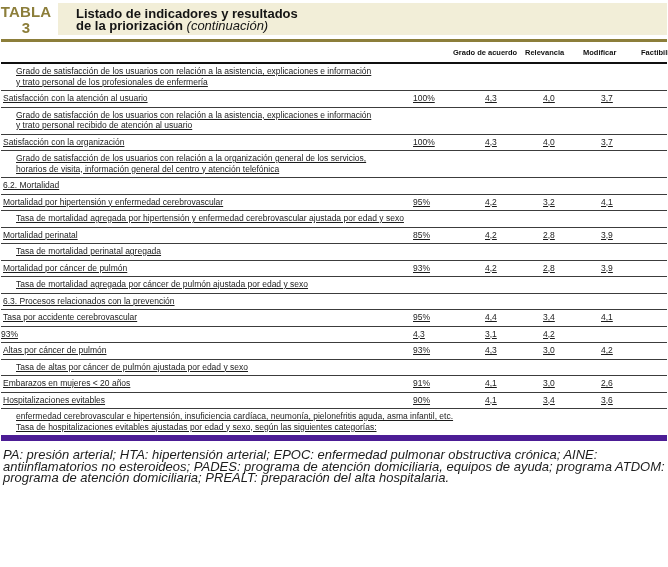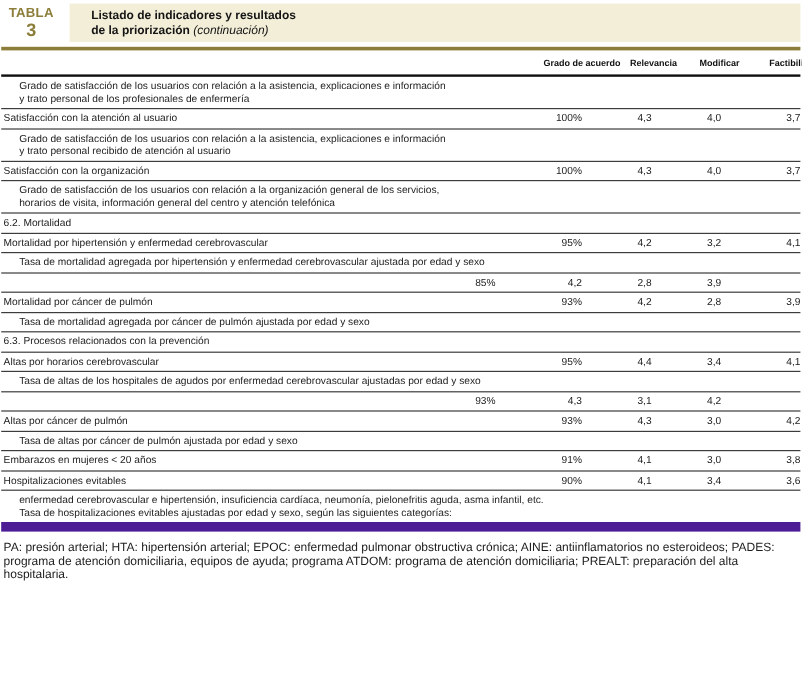--- a/index.html
+++ b/index.html
@@ -12,56 +12,56 @@
   .page { width: 668px; height: 567px; padding: 3px 1px 0 1px; }
 
   
   .table-header { display: flex; align-items: stretch; height: 32px; }
   .table-label {
     width: 50px; flex: 0 0 50px;
     display: flex; flex-direction: column; align-items: center; justify-content: center;
     color: var(--olive, #8c7e3a); font-weight: bold; line-height: 1;
     background: #ffffff;
   }
-  .table-label .word { font-size: 11px; letter-spacing: 0.2px; }
+  .table-label .word { font-size: 15px; letter-spacing: 0.2px; }
   .table-label .num  { font-size: 15px; margin-top: 1px; }
   .title-panel {
     flex: 1; margin-left: 7px;
     background: var(--cream, #f2eed8);
     padding: 5px 6px 4px 18px;
-    font-weight: bold; font-size: 10px; line-height: 11.5px; color: #141414;
+    font-weight: bold; font-size: 13px; line-height: 11.5px; color: #141414;
   }
   .title-panel em { font-style: italic; font-weight: normal; }
   .rule-olive { height: 3px; background: var(--olive, #8c7e3a); margin-top: 4px; }
 
   
   .grid-cols { display: grid; grid-template-columns: 1fr 72px 58px 58px 66px; }
   .col-headers {
     border-bottom: 2px solid #101010;
     padding: 6px 0 5px 0;
   }
   .col-headers .colh {
     font-weight: bold; font-size: 7.5px; text-align: center; color: #101010;
     white-space: nowrap;
     margin-left: 40px;
   }
 
-  .tbody { border-bottom: 8px solid #4c1d95; }
+  .tbody { border-bottom: 6px solid #4c1d95; text-decoration: underline; }
   .row { border-bottom: 1px solid #3c3c3c; }
   .row:last-child { border-bottom: none; }
   .row .cell { padding: 2px 0 3px 0; font-size: 8.5px; line-height: 10.5px; }
   .row .label { padding-left: 2px; padding-right: 6px; }
   .row.detail .label { padding-left: 15px; }
   .row.detail .label, .row.section .label { grid-column: 1 / -1; }
-  .row .val { text-align: right; white-space: nowrap; }
+  .row .val { text-align: left; white-space: nowrap; }
 
   
   .footnote {
     margin-top: 8px; padding: 0 2px;
-    font-size: 10px; line-height: 11.5px; color: #1c1c1c;
+    font-size: 13px; line-height: 11.5px; color: #1c1c1c; font-style: italic;
   }
 </style>
 </head>
 <body style="--olive: #8c7e3a; --cream: #f2eed8;">
 
 <div class="page">
 
   <header class="table-header">
     <div class="table-label">
       <span class="word">TABLA</span>
@@ -133,25 +133,33 @@
         <div class="cell val">4,2</div>
         <div class="cell val">3,2</div>
         <div class="cell val">4,1</div>
       </div>
       <div class="row grid-cols detail">
         <div class="cell label">
           <div>Tasa de mortalidad agregada por hipertensión y enfermedad cerebrovascular ajustada por edad y sexo</div>
         </div>
       </div>
       <div class="row grid-cols indicator">
+        <div class="cell label">
+          <div>Mortalidad perinatal</div>
+        </div>
         <div class="cell val">85%</div>
         <div class="cell val">4,2</div>
         <div class="cell val">2,8</div>
         <div class="cell val">3,9</div>
       </div>
+      <div class="row grid-cols detail">
+        <div class="cell label">
+          <div>Tasa de mortalidad perinatal agregada</div>
+        </div>
+      </div>
       <div class="row grid-cols indicator">
         <div class="cell label">
           <div>Mortalidad por cáncer de pulmón</div>
         </div>
         <div class="cell val">93%</div>
         <div class="cell val">4,2</div>
         <div class="cell val">2,8</div>
         <div class="cell val">3,9</div>
       </div>
       <div class="row grid-cols detail">
@@ -159,32 +167,27 @@
           <div>Tasa de mortalidad agregada por cáncer de pulmón ajustada por edad y sexo</div>
         </div>
       </div>
       <div class="row grid-cols section">
         <div class="cell label">
           <div>6.3. Procesos relacionados con la prevención</div>
         </div>
       </div>
       <div class="row grid-cols indicator">
         <div class="cell label">
-          <div>Altas por horarios cerebrovascular</div>
+          <div>Tasa por accidente cerebrovascular</div>
         </div>
         <div class="cell val">95%</div>
         <div class="cell val">4,4</div>
         <div class="cell val">3,4</div>
         <div class="cell val">4,1</div>
       </div>
-      <div class="row grid-cols detail">
-        <div class="cell label">
-          <div>Tasa de altas de los hospitales de agudos por enfermedad cerebrovascular ajustadas por edad y sexo</div>
-        </div>
-      </div>
       <div class="row grid-cols indicator">
         <div class="cell val">93%</div>
         <div class="cell val">4,3</div>
         <div class="cell val">3,1</div>
         <div class="cell val">4,2</div>
       </div>
       <div class="row grid-cols indicator">
         <div class="cell label">
           <div>Altas por cáncer de pulmón</div>
         </div>
@@ -198,21 +201,21 @@
           <div>Tasa de altas por cáncer de pulmón ajustada por edad y sexo</div>
         </div>
       </div>
       <div class="row grid-cols indicator">
         <div class="cell label">
           <div>Embarazos en mujeres &lt; 20 años</div>
         </div>
         <div class="cell val">91%</div>
         <div class="cell val">4,1</div>
         <div class="cell val">3,0</div>
-        <div class="cell val">3,8</div>
+        <div class="cell val">2,6</div>
       </div>
       <div class="row grid-cols indicator">
         <div class="cell label">
           <div>Hospitalizaciones evitables</div>
         </div>
         <div class="cell val">90%</div>
         <div class="cell val">4,1</div>
         <div class="cell val">3,4</div>
         <div class="cell val">3,6</div>
       </div>

